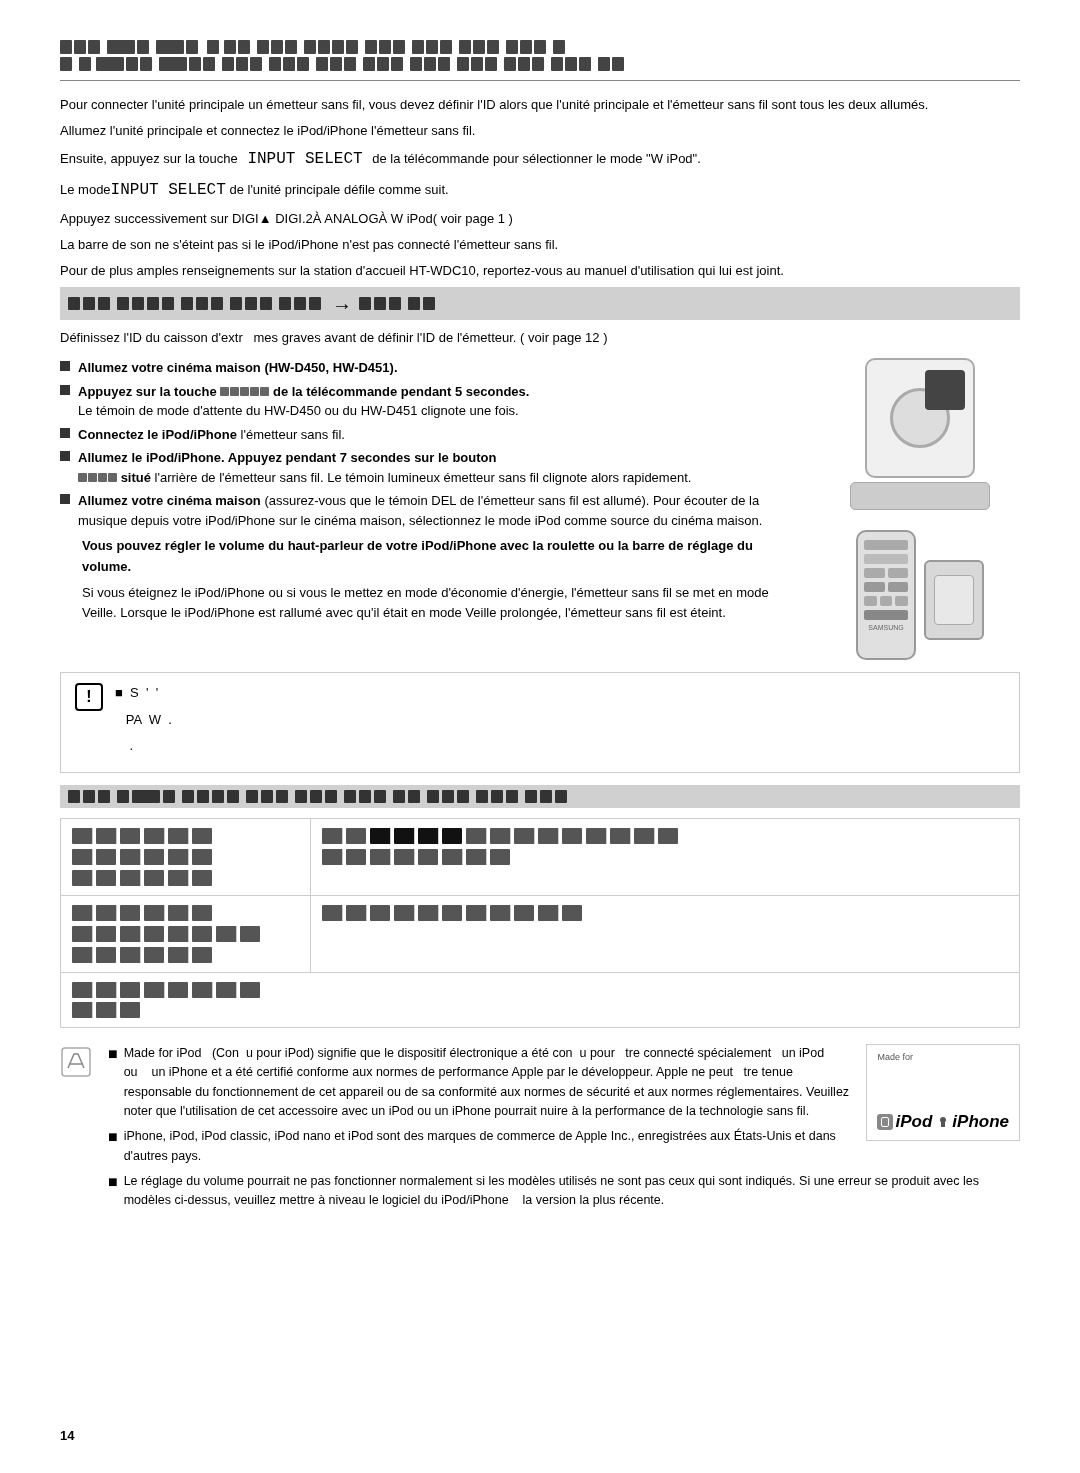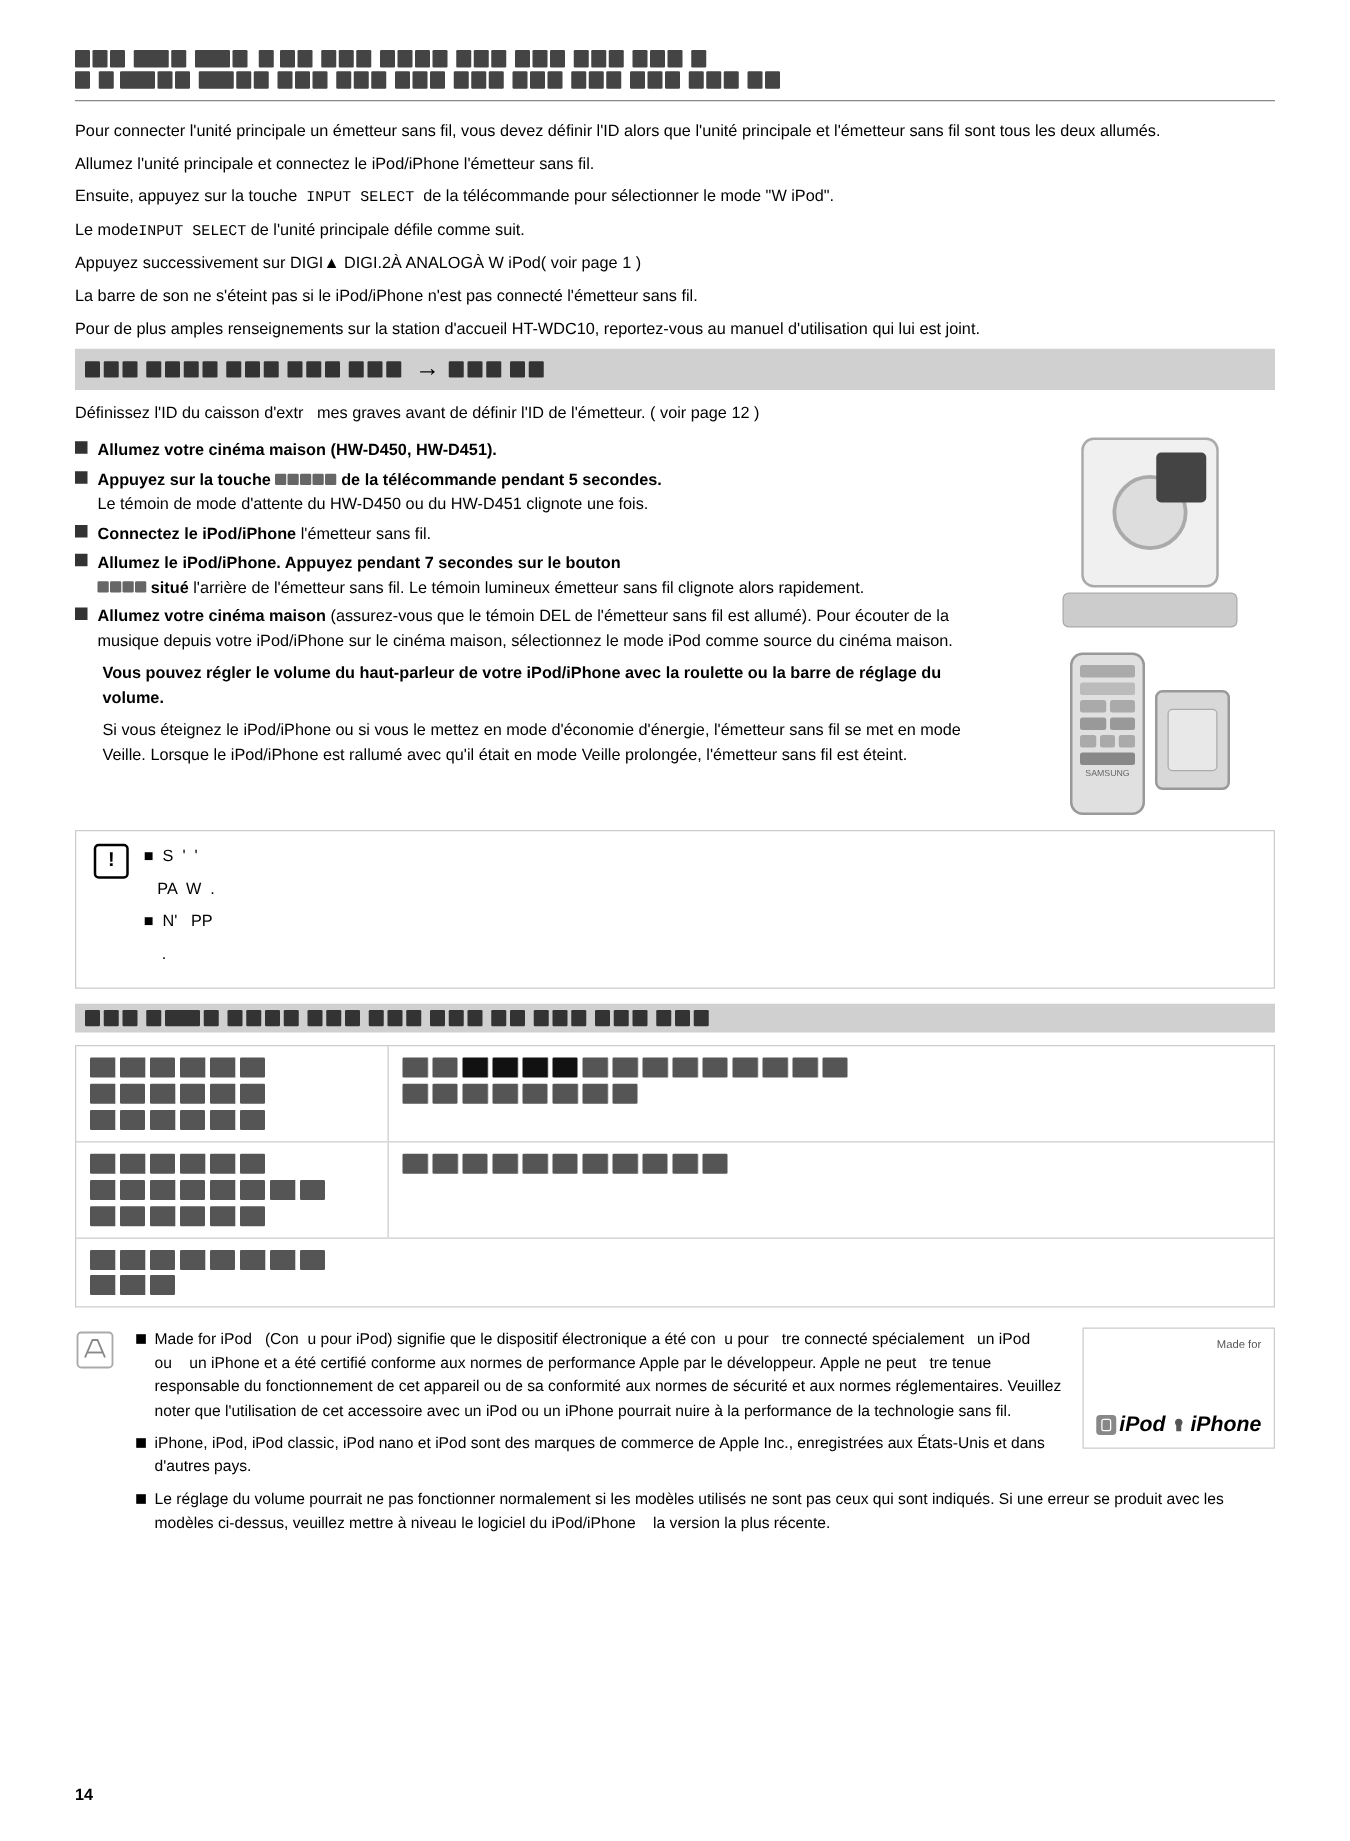--- a/index.html
+++ b/index.html
@@ -17,21 +17,21 @@
       bottom: 30px;
       left: 60px;
       font-size: 13px;
       font-weight: bold;
     }
     p {
       margin-bottom: 6px;
       line-height: 1.55;
       font-size: 13px;
     }
-    .mono { font-family: 'Courier New', monospace; font-size: 12px; }
+    .mono { font-family: 'Courier New', monospace; font-size: 16px; }
     .section-title-bar {
       display: flex;
       flex-wrap: wrap;
       gap: 3px;
       padding: 5px 8px;
       background: #d0d0d0;
       margin-bottom: 8px;
       align-items: center;
     }
     .step-item {
@@ -427,21 +427,20 @@
       </div>
     </div>
   </div>
 </div>
 
 <div class="notice-box">
   <div class="notice-icon">!</div>
   <div class="notice-content">
     <p>■ &nbsp;S &nbsp;' &nbsp;'</p>
     <p>&nbsp;&nbsp;&nbsp;PA &nbsp;W&nbsp; .</p>
-    <p>■ &nbsp;N' &nbsp;&nbsp;PP</p>
     <p>&nbsp;&nbsp;&nbsp;&nbsp;.</p>
   </div>
 </div>
 
 <div class="section-title-bar" style="margin-top:12px;">
   <span style="display:inline-flex;gap:3px;">
     <span class="h-blk" style="width:12px;height:13px;background:#333;"></span>
     <span class="h-blk" style="width:12px;height:13px;background:#333;"></span>
     <span class="h-blk" style="width:12px;height:13px;background:#333;"></span>
   </span>
@@ -686,21 +685,21 @@
 
   <div class="note-icon-box">
     <svg width="32" height="32" viewBox="0 0 32 32">
       <rect x="2" y="2" width="28" height="28" rx="3" fill="none" stroke="#aaa" stroke-width="1.5"></rect>
       <path d="M8 22 L14 8 L18 8 L24 22" stroke="#888" stroke-width="1.5" fill="none"></path>
       <line x1="10" y1="18" x2="22" y2="18" stroke="#888" stroke-width="1.5"></line>
     </svg>
   </div>
   <div class="footer-text-col">
 
-    <div style="float:right;border:1px solid #ccc;padding:5px 10px;text-align:right;margin-left:14px;margin-bottom:4px;">
+    <div style="float:right;border:1px solid #ccc;padding:5px 10px;text-align:left;margin-left:14px;margin-bottom:4px;">
       <div style="font-size:9px;color:#555;">Made for</div>
       <div style="display:flex;align-items:center;gap:4px;margin-top:44px;">
         <div style="display:flex;align-items:center;gap:2px;">
           <div style="width:16px;height:16px;background:#888;border-radius:3px;display:flex;align-items:center;justify-content:center;">
             <div style="width:8px;height:10px;border:1.5px solid #fff;border-radius:2px;"></div>
           </div>
           <span style="font-size:17px;font-weight:bold;font-style:italic;">iPod</span>
         </div>
         <div style="display:flex;align-items:center;gap:2px;">
           <div style="width:14px;height:14px;display:flex;align-items:center;justify-content:center;">

